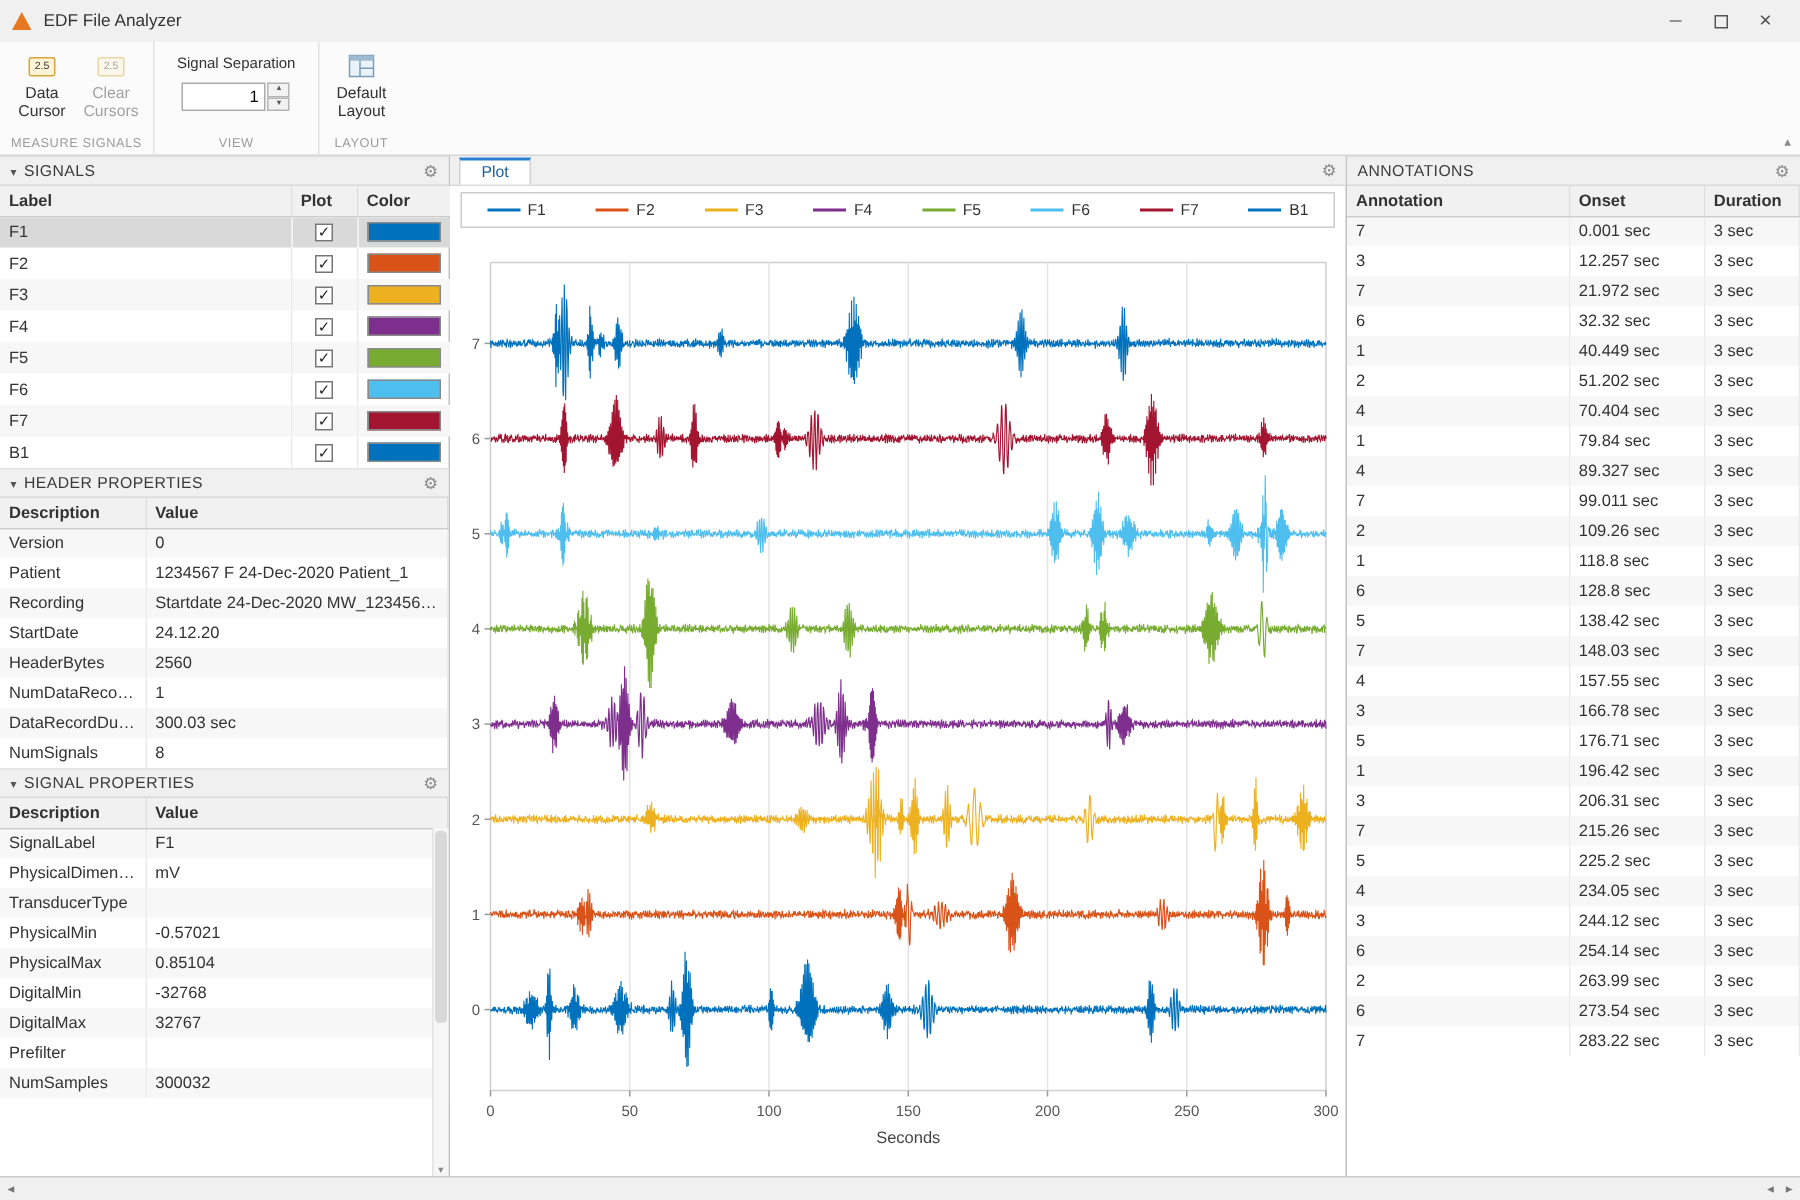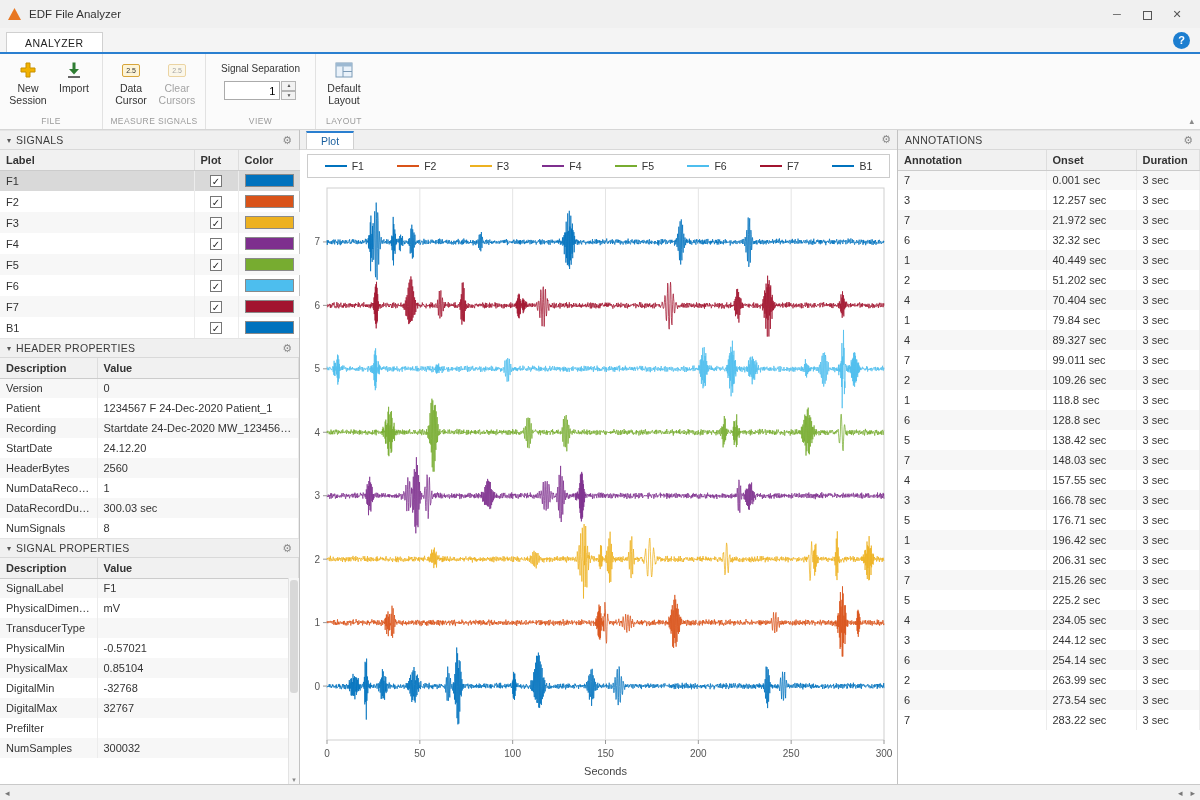--- a/index.html
+++ b/index.html
@@ -87,49 +87,22 @@
   <div class="titlebar">
     <span class="mlogo"></span>
     <span class="win-title">EDF File Analyzer</span>
     <div class="wincontrols">
       <span class="wc">─</span>
       <span class="wc"><span class="maxbox"></span></span>
       <span class="wc">✕</span>
     </div>
   </div>
 
-  <div class="tabstrip">
-    <div class="ribbon-tab">ANALYZER</div>
-    <div class="help-btn">?</div>
-  </div>
 
   <div class="toolbar">
-    <div class="tgroup">
-      <div class="tgroup-items">
-        <div class="tool-btn">
-          <span class="icon20">
-            <svg width="18" height="18" viewBox="0 0 18 18">
-                <path d="M7 2h4v5h5v4h-5v5H7v-5H2V7h5z" fill="#f2b200" stroke="#c79000" stroke-width="1"></path>
-              </svg>
-          </span>
-          <span>New Session</span>
-        </div>
-        <div class="tool-btn">
-          <span class="icon20">
-            <svg width="18" height="18" viewBox="0 0 18 18">
-                <rect x="7.5" y="1.5" width="3" height="6.5" fill="#2e7d32"></rect>
-                <polygon points="4,8 14,8 9,13.5" fill="#2e7d32"></polygon>
-                <rect x="3" y="15" width="12" height="2" fill="#666"></rect>
-              </svg>
-          </span>
-          <span>Import</span>
-        </div>
-      </div>
-      <div class="tgroup-label">FILE</div>
-    </div>
 
     <div class="tgroup">
       <div class="tgroup-items">
         <div class="tool-btn">
           <span class="icon20">
             <span class="dc-badge">2.5</span>
           </span>
           <span>Data Cursor</span>
         </div>
         <div class="tool-btn disabled">

